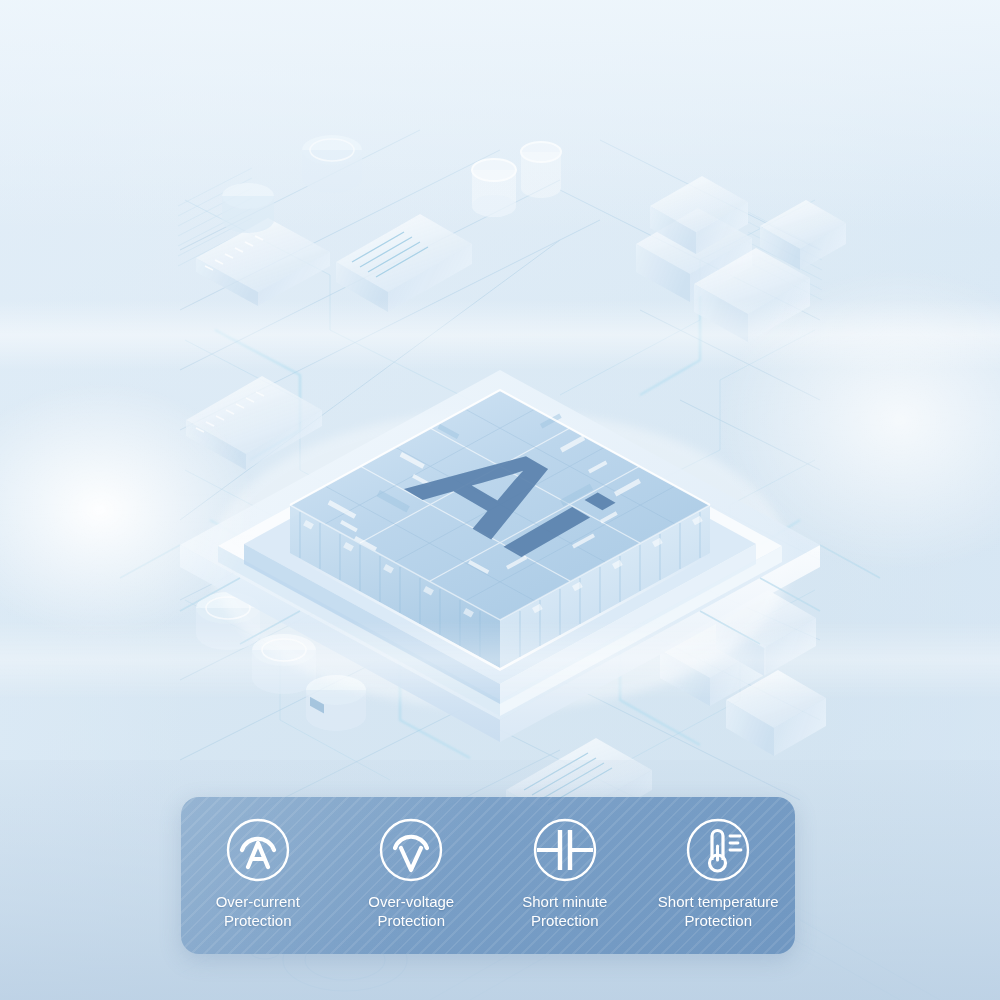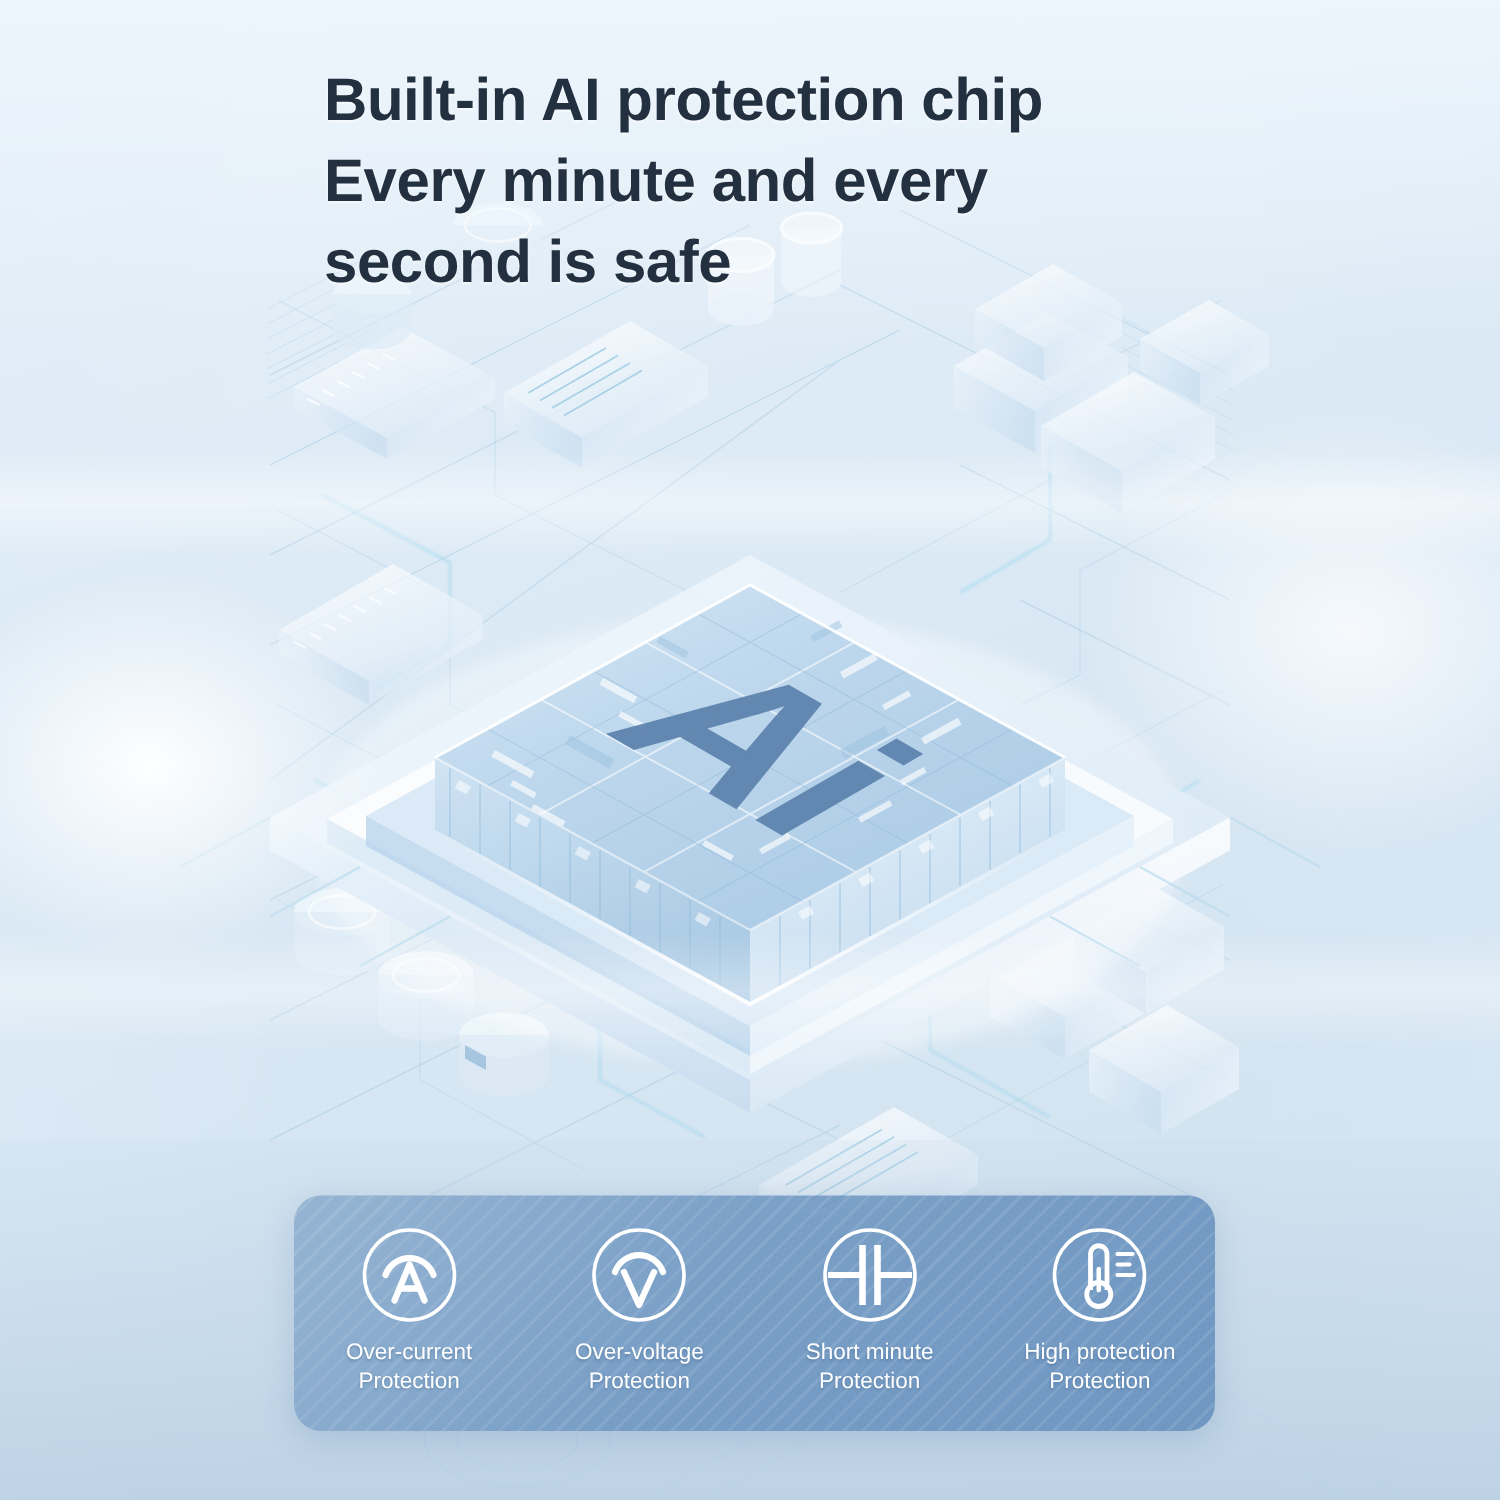--- a/index.html
+++ b/index.html
@@ -72,21 +72,21 @@
     line-height: 54px;
     font-weight: 700;
     letter-spacing: -0.3px;
     white-space: pre-line;
     text-shadow: 0 1px 2px rgba(255,255,255,0.6);
   }
 
   
   #feature-panel {
     position: absolute;
-    left: 196px;
+    left: 181px;
     top: 797px;
     width: 614px;
     height: 157px;
     border-radius: 18px;
     background: linear-gradient(135deg, rgba(116,156,196,0.80) 0%, rgba(103,145,190,0.82) 45%, rgba(96,139,186,0.84) 100%);
     box-shadow: 0 6px 22px rgba(80,115,155,0.22);
     overflow: hidden;
     display: flex;
     align-items: flex-start;
   }
@@ -449,23 +449,20 @@
     </g>
   </svg>
 
   <div class="wash wash-top"></div>
   <div class="wash wash-hstreak-1"></div>
   <div class="wash wash-hstreak-2"></div>
   <div class="wash wash-left-glow"></div>
   <div class="wash wash-right-glow"></div>
   <div class="wash wash-bottom"></div>
 
-  <h1 id="headline">Built-in AI protection chip
-Every minute and every
-second is safe</h1>
 
   <div id="feature-panel">
 
     <div class="feature-item">
       <svg class="feature-icon" viewBox="0 0 68 68">
         <circle cx="34" cy="34" r="30" fill="none" stroke="#ffffff" stroke-width="2.4"></circle>
         <path d="M18 34 A17 17 0 0 1 50 34" fill="none" stroke="#ffffff" stroke-width="4.2" stroke-linecap="round"></path>
         <path d="M24 51 L34 27 L44 51" fill="none" stroke="#ffffff" stroke-width="4.2" stroke-linecap="round" stroke-linejoin="round"></path>
         <path d="M28 43 L40 43" stroke="#ffffff" stroke-width="4.2" stroke-linecap="round"></path>
       </svg>
@@ -496,18 +493,18 @@
     </div>
 
     <div class="feature-item">
       <svg class="feature-icon" viewBox="0 0 68 68">
         <circle cx="34" cy="34" r="30" fill="none" stroke="#ffffff" stroke-width="2.4"></circle>
         <path d="M28 44 L28 20 A5.5 5.5 0 0 1 39 20 L39 44" fill="none" stroke="#ffffff" stroke-width="3.2"></path>
         <circle cx="33.5" cy="47" r="8" fill="none" stroke="#ffffff" stroke-width="3.2"></circle>
         <path d="M33.5 30 L33.5 44" stroke="#ffffff" stroke-width="3" stroke-linecap="round"></path>
         <path d="M46 20 L56 20 M46 27 L54 27 M46 34 L57 34" stroke="#ffffff" stroke-width="2.8" stroke-linecap="round"></path>
       </svg>
-      <div class="feature-label">High protection
+      <div class="feature-label">Short temperature
 Protection</div>
     </div>
 
   </div>
 </div>
 
 </body></html>

